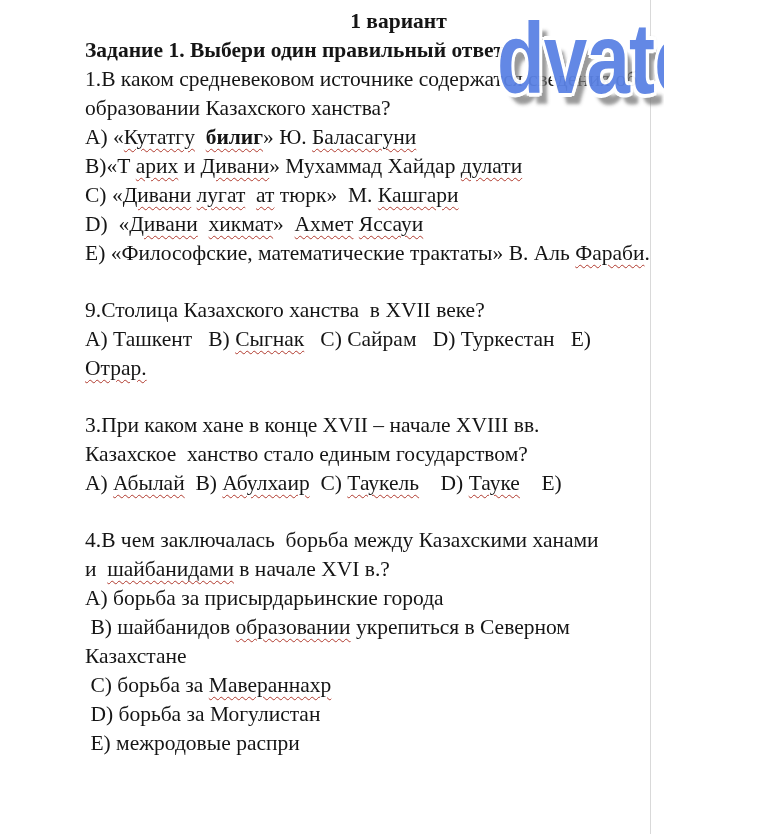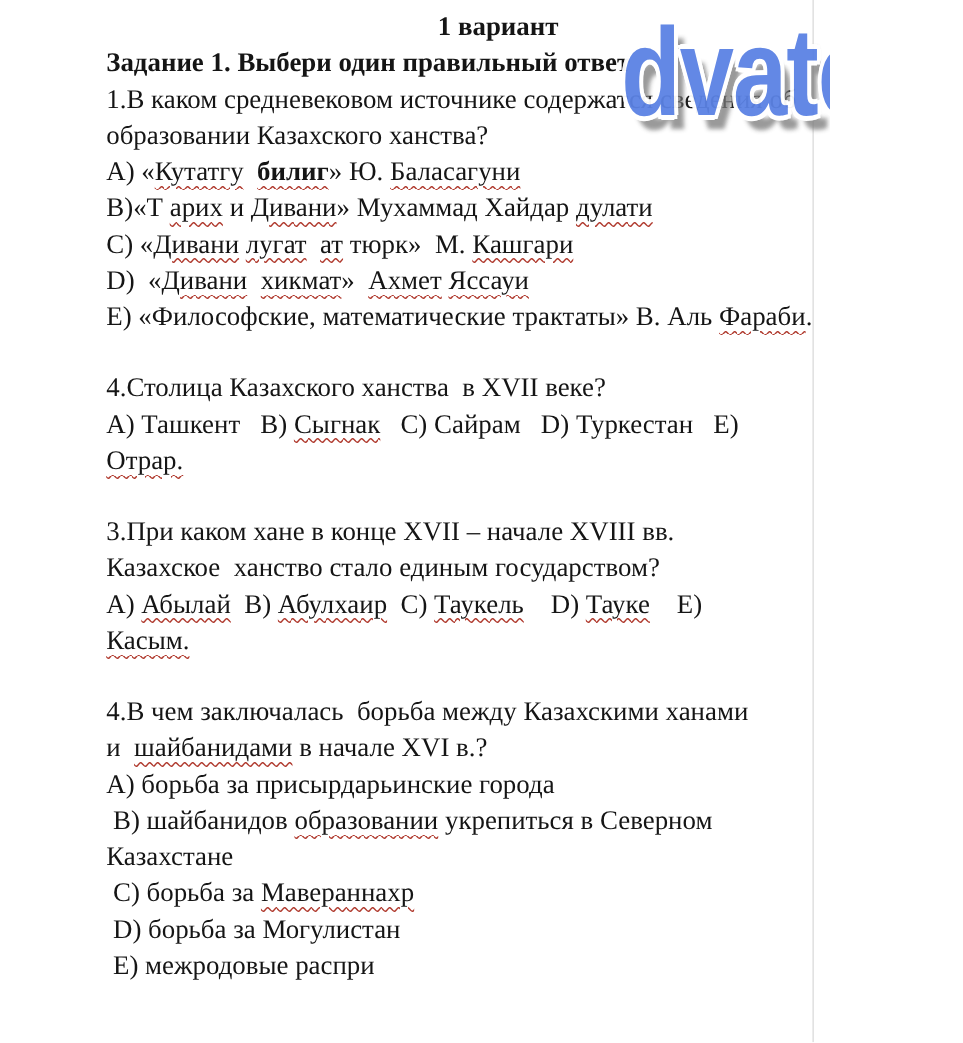--- a/index.html
+++ b/index.html
@@ -83,28 +83,27 @@
       <div class="line title"><span>1 вариант</span></div>
       <div class="line bold"><span>Задание 1. Выбери один правильный ответ</span></div>
       <div class="line normal"><span>1.В каком средневековом источнике содержатся сведения об</span></div>
       <div class="line normal"><span>образовании Казахского ханства?</span></div>
       <div class="line normal"><span>A) «</span><span class="sq" style="text-decoration-color: rgb(176, 58, 46); text-align: right;">Кутатгу</span><span>  </span><span class="sq" style="text-decoration-color: rgb(176, 58, 46); font-weight: bold;">билиг</span><span>» Ю. </span><span class="sq" style="text-decoration-color: rgb(176, 58, 46);">Баласагуни</span></div>
       <div class="line normal"><span>B)«Т </span><span class="sq" style="text-decoration-color: rgb(176, 58, 46); margin-top: 23px;">арих</span><span> и </span><span class="sq" style="text-decoration-color: rgb(176, 58, 46);">Дивани</span><span>» Мухаммад Хайдар </span><span class="sq" style="text-decoration-color: rgb(176, 58, 46);">дулати</span></div>
       <div class="line normal"><span>C) «</span><span class="sq" style="text-decoration-color: rgb(176, 58, 46);">Дивани</span><span> </span><span class="sq" style="text-decoration-color: rgb(176, 58, 46);">лугат</span><span>  </span><span class="sq" style="text-decoration-color: rgb(176, 58, 46);">ат</span><span> тюрк»  М. </span><span class="sq" style="text-decoration-color: rgb(176, 58, 46);">Кашгари</span></div>
       <div class="line normal"><span>D)  «</span><span class="sq" style="text-decoration-color: rgb(176, 58, 46);">Дивани</span><span>  </span><span class="sq" style="text-decoration-color: rgb(176, 58, 46);">хикмат</span><span>»  </span><span class="sq" style="text-decoration-color: rgb(176, 58, 46);">Ахмет</span><span> </span><span class="sq" style="text-decoration-color: rgb(176, 58, 46);">Яссауи</span></div>
       <div class="line normal"><span>E) «Философские, математические трактаты» В. Аль </span><span class="sq" style="text-decoration-color: rgb(176, 58, 46);">Фараби</span><span>.</span></div>
       <div class="line spacer"></div>
-      <div class="line normal"><span>4.Столица Казахского ханства  в XVII веке?</span></div>
+      <div class="line normal"><span>9.Столица Казахского ханства  в XVII веке?</span></div>
       <div class="line normal"><span>A) Ташкент   B) </span><span class="sq" style="text-decoration-color: rgb(176, 58, 46);">Сыгнак</span><span>   C) Сайрам   D) Туркестан   E)</span></div>
       <div class="line normal"><span class="sq" style="text-decoration-color: rgb(176, 58, 46);">Отрар.</span></div>
       <div class="line spacer"></div>
       <div class="line normal"><span>3.При каком хане в конце XVII – начале XVIII вв.</span></div>
       <div class="line normal"><span>Казахское  ханство стало единым государством?</span></div>
       <div class="line normal"><span>A) </span><span class="sq" style="text-decoration-color: rgb(176, 58, 46);">Абылай</span><span>  B) </span><span class="sq" style="text-decoration-color: rgb(176, 58, 46);">Абулхаир</span><span>  C) </span><span class="sq" style="text-decoration-color: rgb(176, 58, 46);">Таукель</span><span>    D) </span><span class="sq" style="text-decoration-color: rgb(176, 58, 46);">Тауке</span><span>    E)</span></div>
-      <div class="line normal"><span class="sq" style="text-decoration-color: rgb(176, 58, 46);">Касым.</span></div>
       <div class="line spacer"></div>
       <div class="line normal"><span>4.В чем заключалась  борьба между Казахскими ханами</span></div>
       <div class="line normal"><span>и  </span><span class="sq" style="text-decoration-color: rgb(176, 58, 46);">шайбанидами</span><span> в начале XVI в.?</span></div>
       <div class="line normal"><span>A) борьба за присырдарьинские города</span></div>
       <div class="line normal"><span> B) шайбанидов </span><span class="sq" style="text-decoration-color: rgb(176, 58, 46);">образовании</span><span> укрепиться в Северном</span></div>
       <div class="line normal"><span>Казахстане</span></div>
       <div class="line normal"><span> C) борьба за </span><span class="sq" style="text-decoration-color: rgb(176, 58, 46);">Мавераннахр</span></div>
       <div class="line normal"><span> D) борьба за Могулистан</span></div>
       <div class="line normal"><span> E) межродовые распри</span></div>
     </div>

